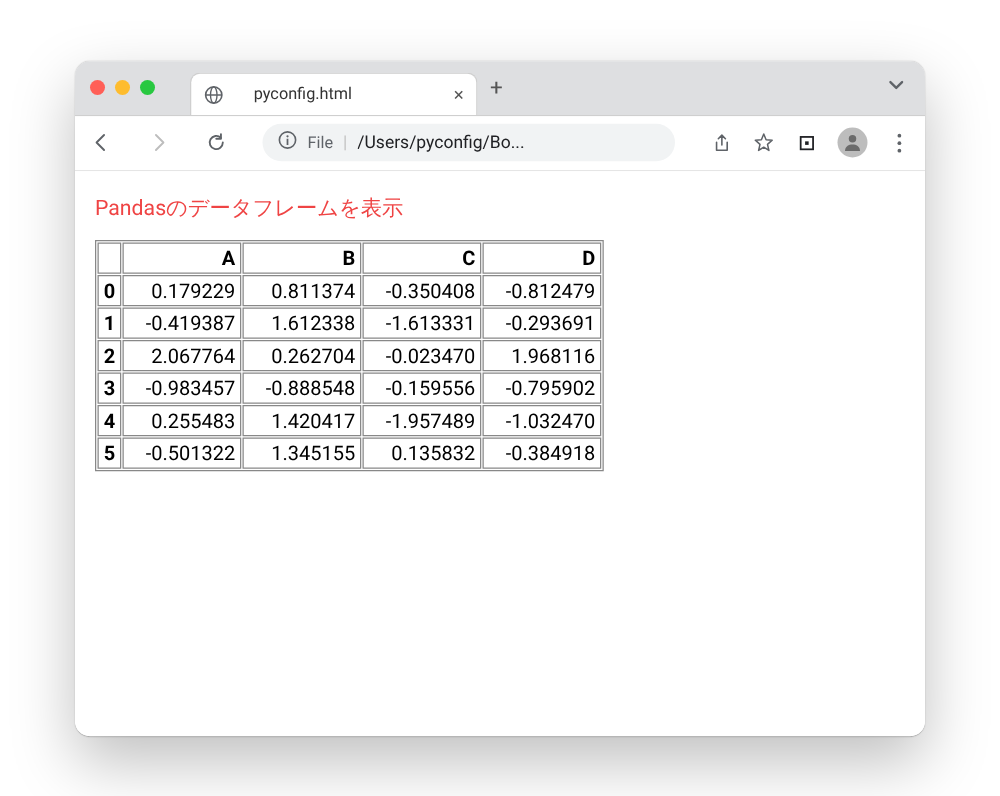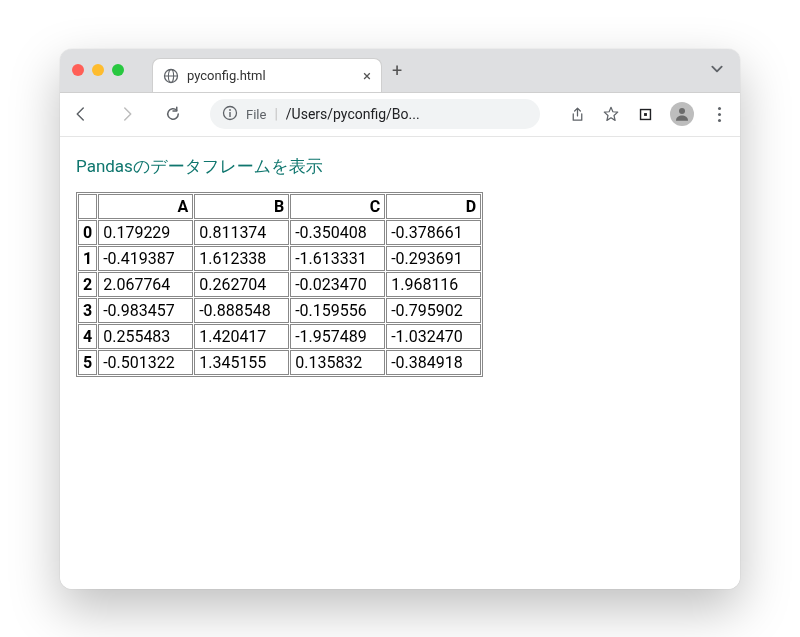--- a/index.html
+++ b/index.html
@@ -56,21 +56,21 @@
 
     .tab {
       background: #fff;
       border: 1px solid #cfcfcf;
       border-bottom: none;
       border-radius: 8px 8px 0 0;
       height: 34px;
       display: flex;
       align-items: center;
       padding: 0 10px;
-      gap: 8px;
+      gap: 24px;
       flex: 0 0 230px;
       position: relative;
       top: 5px;
     }
 
     .favicon {
       width: 16px;
       height: 16px;
     }
 
@@ -191,21 +191,21 @@
 
     .content {
       flex: 1;
       padding: 18px 16px;
       background: #fff;
       overflow: auto;
     }
 
     .heading {
       font-size: 17px;
-      color: #0f766e;
+      color: #ef4444;
       margin-bottom: 14px;
       font-weight: 400;
     }
 
     table.data {
       border-collapse: separate;
       border-spacing: 1px;
       border: 1px solid #888;
       font-size: 16px;
     }
@@ -226,21 +226,21 @@
     table.data thead th.corner {
       min-width: 18px;
     }
 
     table.data tbody th {
       font-weight: 700;
       text-align: center;
     }
 
     table.data tbody td {
-      text-align: left;
+      text-align: right;
       min-width: 95px;
     }
   </style>
 </head>
 <body>
 
 <div class="window">
 
   <div class="titlebar">
     <div class="traffic">
@@ -347,21 +347,21 @@
           <th>C</th>
           <th>D</th>
         </tr>
       </thead>
       <tbody>
         <tr>
           <th>0</th>
           <td>0.179229</td>
           <td>0.811374</td>
           <td>-0.350408</td>
-          <td>-0.378661</td>
+          <td>-0.812479</td>
         </tr>
         <tr>
           <th>1</th>
           <td>-0.419387</td>
           <td>1.612338</td>
           <td>-1.613331</td>
           <td>-0.293691</td>
         </tr>
         <tr>
           <th>2</th>

